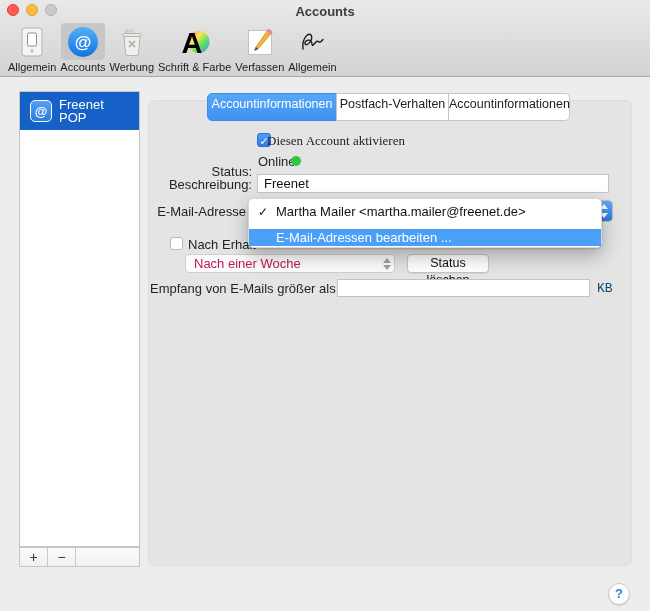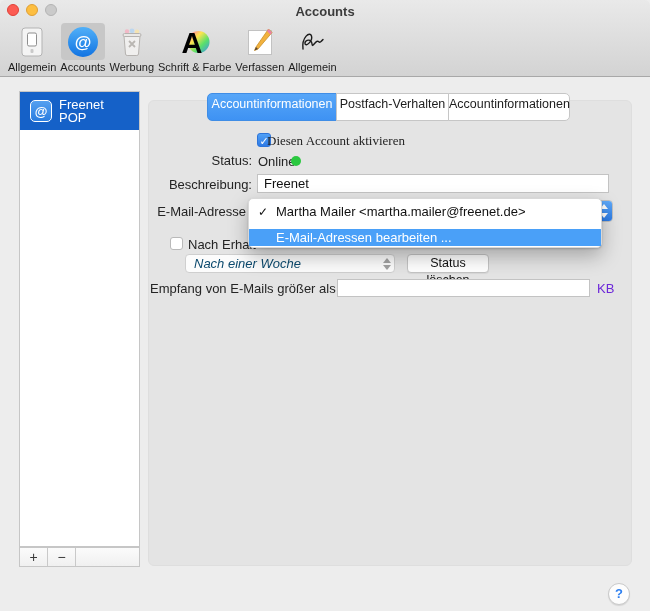--- a/index.html
+++ b/index.html
@@ -74,29 +74,29 @@
     background:#fff; border-radius:5px; border:1px solid #d8d8d8;
     box-shadow:0 1px 2px rgba(0,0,0,.18), 0 8px 20px rgba(0,0,0,.28);}
   .mi1{ position:absolute; left:0; right:0; top:1px; height:24px; line-height:24px;
     font-size:13px; color:#111; padding-left:27px; white-space:nowrap; overflow:hidden;}
   .mi-check{ position:absolute; left:9px; top:0; font-size:12px; color:#111;}
   .mi2{ position:absolute; left:0; right:0; top:30px; height:17px; line-height:17px;
     background:#4aa0f8; color:#fff; font-size:13px; padding-left:27px; white-space:nowrap;}
   
   .popup-dis{ position:absolute; left:185px; top:254px; width:210px; height:19px;
     background:#fcfcfc; border:1px solid #cfcfcf; border-radius:4px;
-    font-size:13px; line-height:17px; color:#0c4a6e; padding-left:8px; white-space:nowrap;font-style:italic;}
+    font-size:13px; line-height:17px; color:#be185d; padding-left:8px; white-space:nowrap;}
   .stepper{ position:absolute; right:7px; top:0; width:9px; height:17px;}
   .stepper .chev.up{ border-bottom-color:#a2a2a2; top:2.5px;}
   .stepper .chev.dn{ border-top-color:#a2a2a2; bottom:2.5px;}
   .btn{ position:absolute; left:407px; top:254px; width:82px; height:19px;
     background:#fff; border:1px solid #c4c4c4; border-radius:4px;
     font-size:12.5px; line-height:17px; color:#111; text-align:center;
     font-family:"Liberation Sans",sans-serif; box-shadow:0 1px 1px rgba(0,0,0,.06);}
-  .unit{ position:absolute; left:597px; top:281px; font-size:13px; color:#6d28d9;}
+  .unit{ position:absolute; left:597px; top:281px; font-size:13px; color:#0c4a6e;font-family:Liberation Mono, monospace;}
   .help{ position:absolute; left:608px; top:583px; width:22px; height:22px; border-radius:50%;
     background:#fdfdfd; border:1px solid #c9c9c9; box-shadow:0 1px 1px rgba(0,0,0,.1);
     color:#2d7ff0; font-size:13px; font-weight:bold; text-align:center; line-height:20px;}
   svg text{ font-family:"Liberation Sans",sans-serif;}
 </style>
 </head>
 <body>
 
 <div class="window">
 
@@ -214,21 +214,21 @@
     <div class="tab t1 sel">Accountinformationen</div>
     <div class="tab t2">Postfach-Verhalten</div>
     <div class="tab t3">Accountinformationen</div>
   </div>
 
   <div class="cb on" style="left:257px;top:133px;">
     <span>✓</span>
   </div>
   <div class="cblabel" style="left:267px;top:133px;font-family:Liberation Serif, serif;">Diesen Account aktivieren</div>
 
-  <div class="flabel" style="left:92px;width:160px;top:153px;text-align:right;">Status:</div>
+  <div class="flabel" style="left:92px;width:160px;top:164px;text-align:right;">Status:</div>
   <div class="cblabel" style="left:258px;top:154px;">Online</div>
   <div class="dot"></div>
 
   <div class="flabel" style="left:92px;width:160px;top:177px;">Beschreibung:</div>
   <input class="tfield f-desc" value="Freenet" style="">
 
   <div class="flabel" style="left:92px;width:154px;top:204px;">E-Mail-Adresse</div>
   <div class="popup-ctl">
     <span class="popup-cap">
       <i class="chev up"></i>

